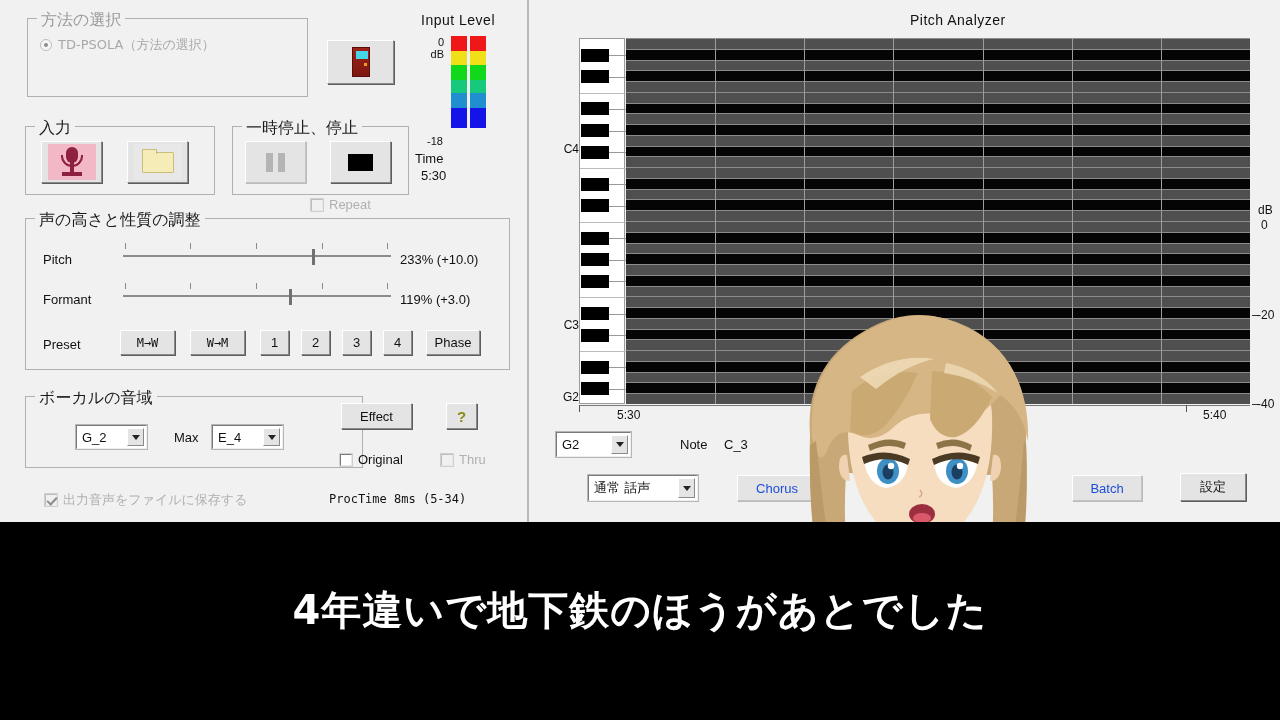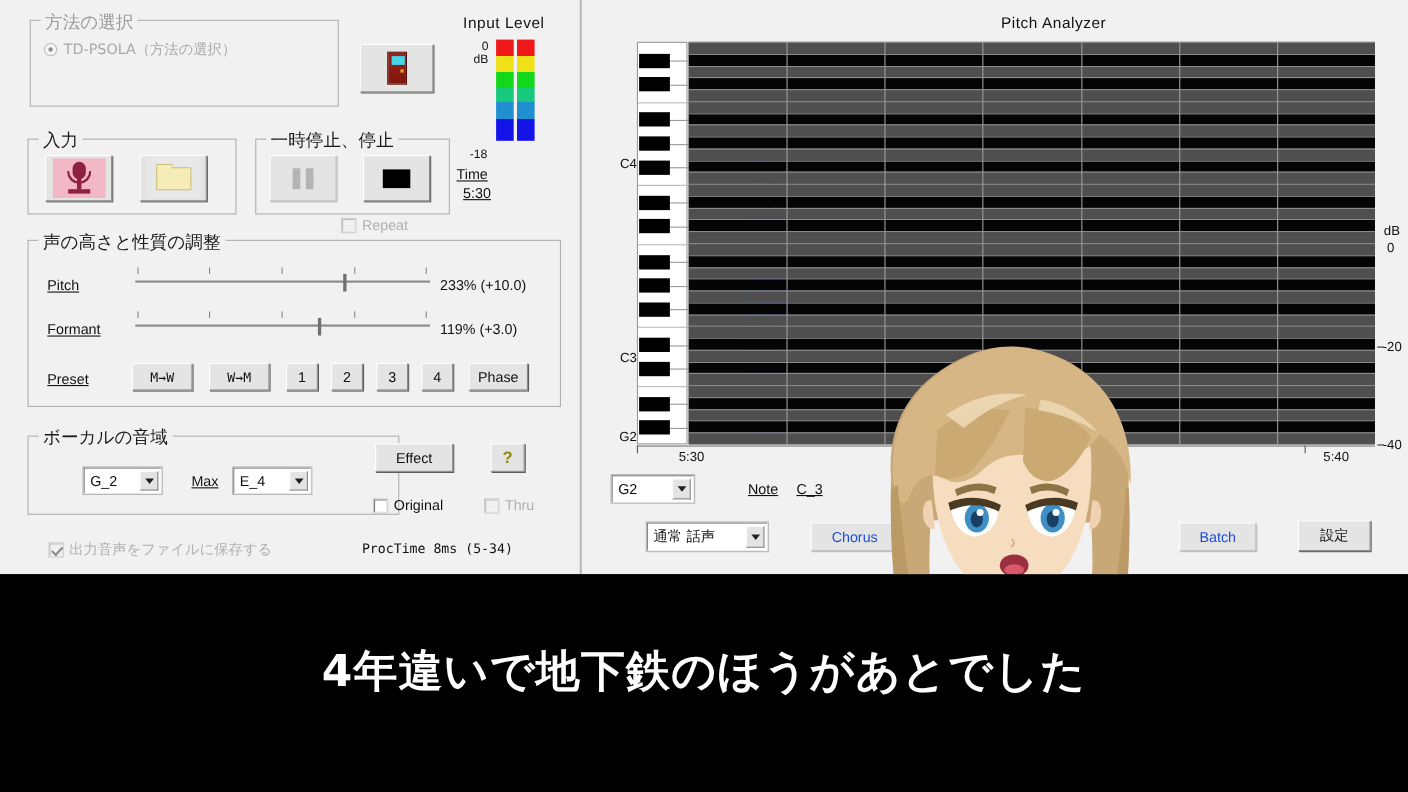--- a/index.html
+++ b/index.html
@@ -212,21 +212,21 @@
     width:3px; height:16px;
     background:#707070;
   }
   .slider-value {
     position:absolute;
     font-size:13px; color:#111;
     white-space:nowrap;
   }
   .row-label {
     position:absolute;
-    font-size:13px; color:#111;text-decoration:underline;
+    font-size:13px; color:#111;
   }
 
   
   .combo {
     position:absolute;
     background:#fff;
     border-top:1px solid #7a7a7a;
     border-left:1px solid #7a7a7a;
     border-right:1px solid #efefef;
     border-bottom:1px solid #efefef;

